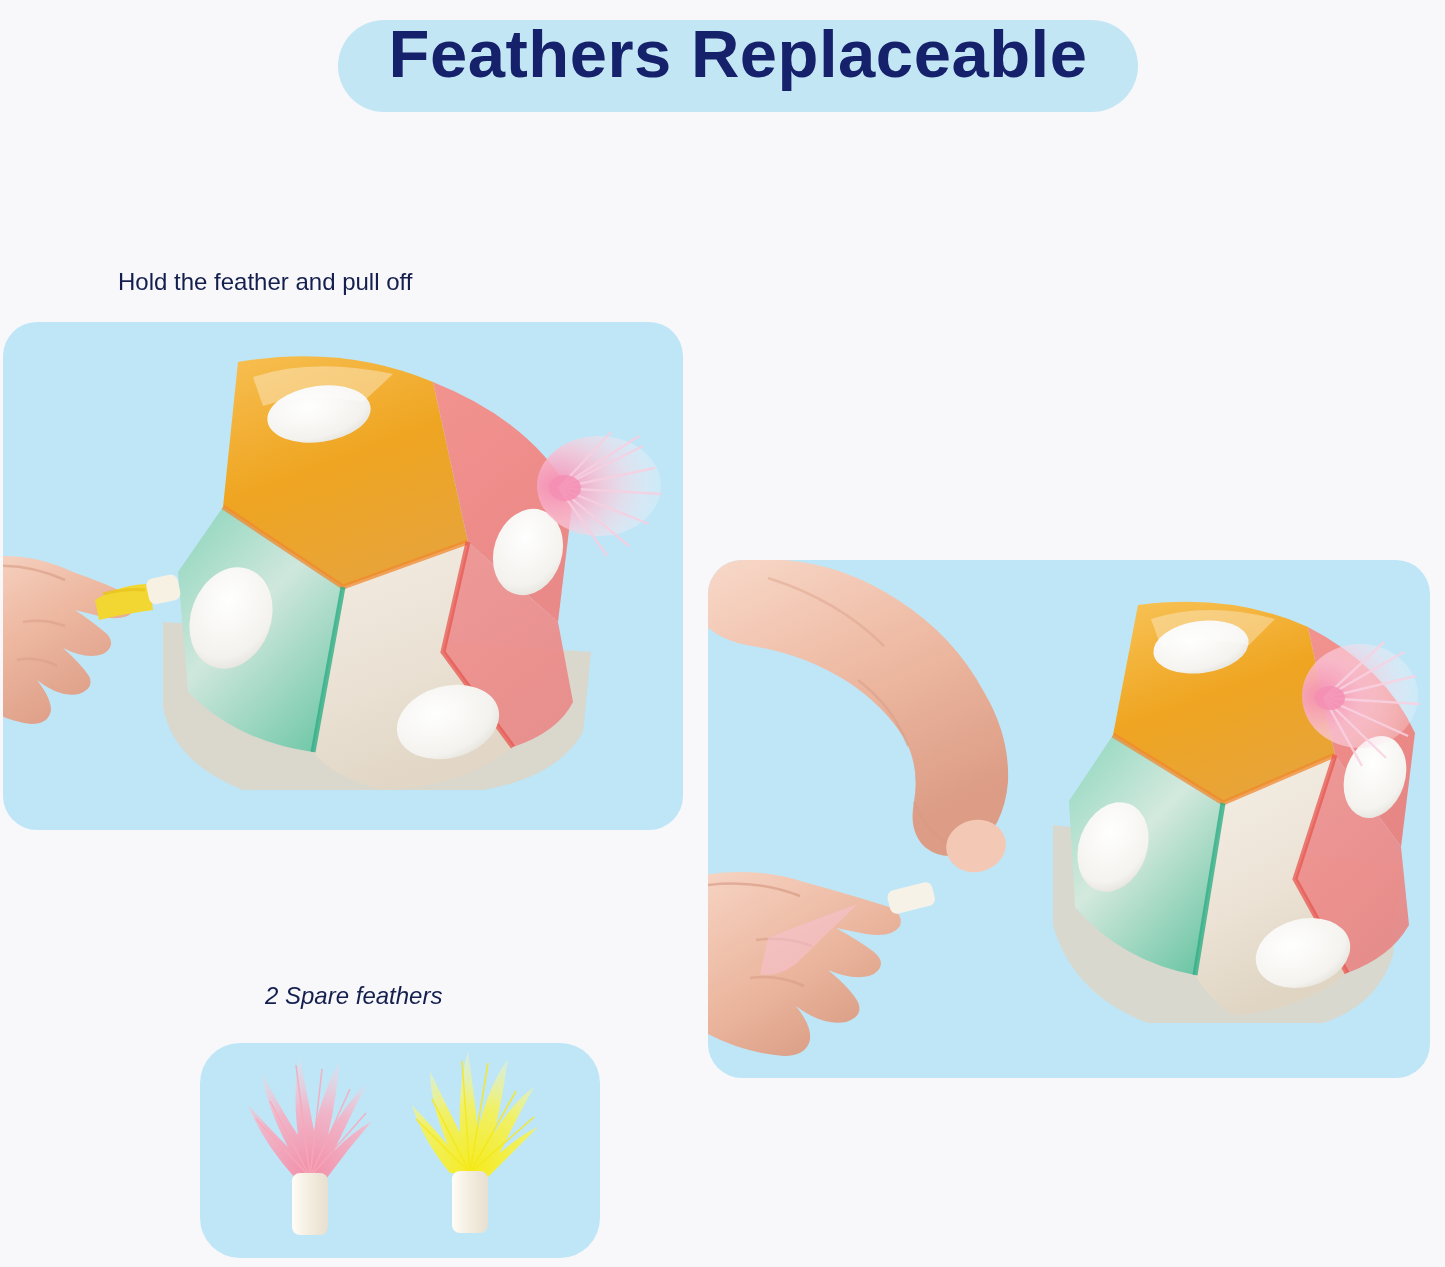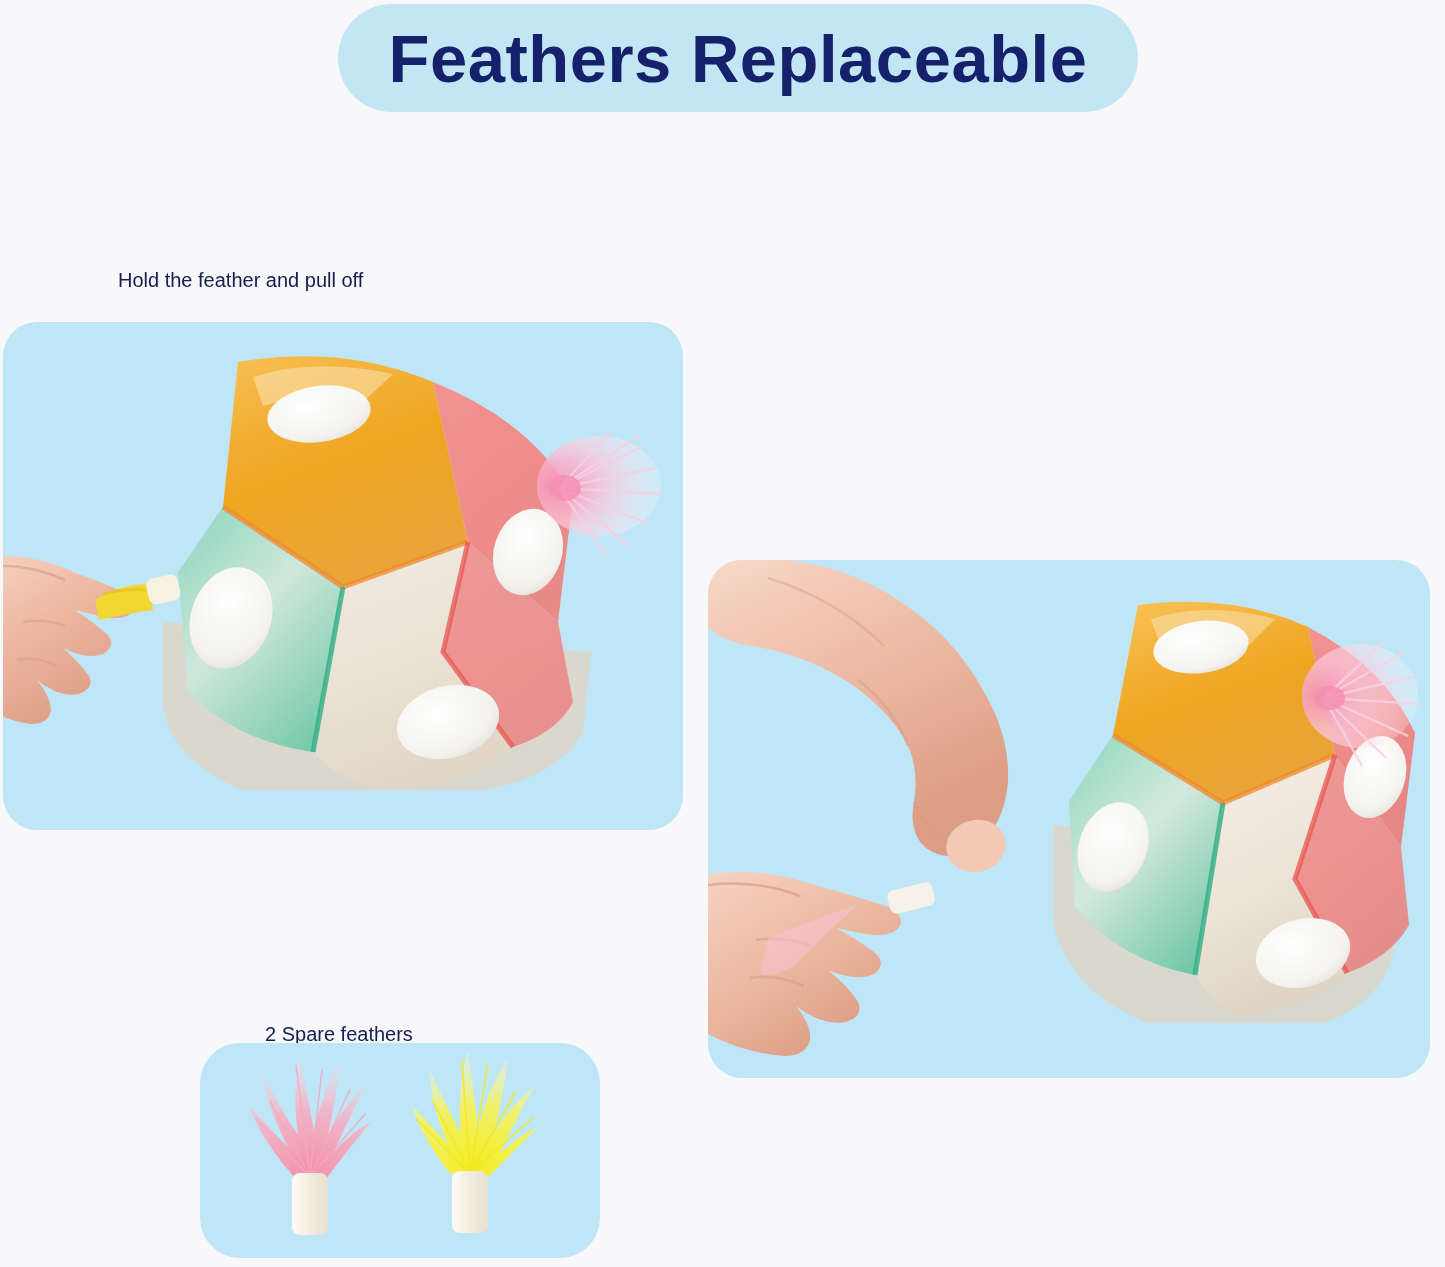--- a/index.html
+++ b/index.html
@@ -17,50 +17,49 @@
 
   .stage {
     position: absolute;
     inset: 0;
   }
 
   
   .title-badge {
     position: absolute;
     left: 338px;
-    top: 4px;
+    top: 20px;
     width: 800px;
-    height: 108px;
+    height: 92px;
     background: #c3e6f5;
     border-radius: 56px;
     display: flex;
-    align-items: center;
     justify-content: center;
   }
   .title-text {
     font-size: 67px;
     font-weight: bold;
     color: #16216b;
     letter-spacing: 0.5px;
     line-height: 1;
     white-space: nowrap;
   }
 
   
   .caption {
     position: absolute;
     color: #141f4e;
-    font-size: 20px;
+    font-size: 24px;
     font-weight: 400;
     white-space: nowrap;
     line-height: 1;
   }
   #caption-1 { left: 118px; top: 270px; }
   #caption-2 { left: 765px; top: 510px; }
-  #caption-3 { left: 265px; top: 1024px; }
+  #caption-3 { left: 265px; top: 984px; font-style: italic; }
 
   
   .panel {
     position: absolute;
     background: #bfe6f7;
     border-radius: 34px;
     overflow: hidden;
   }
   #panel-pull   { left: 3px;   top: 322px;  width: 680px; height: 508px; }
   #panel-plug   { left: 708px; top: 560px;  width: 722px; height: 518px; }

